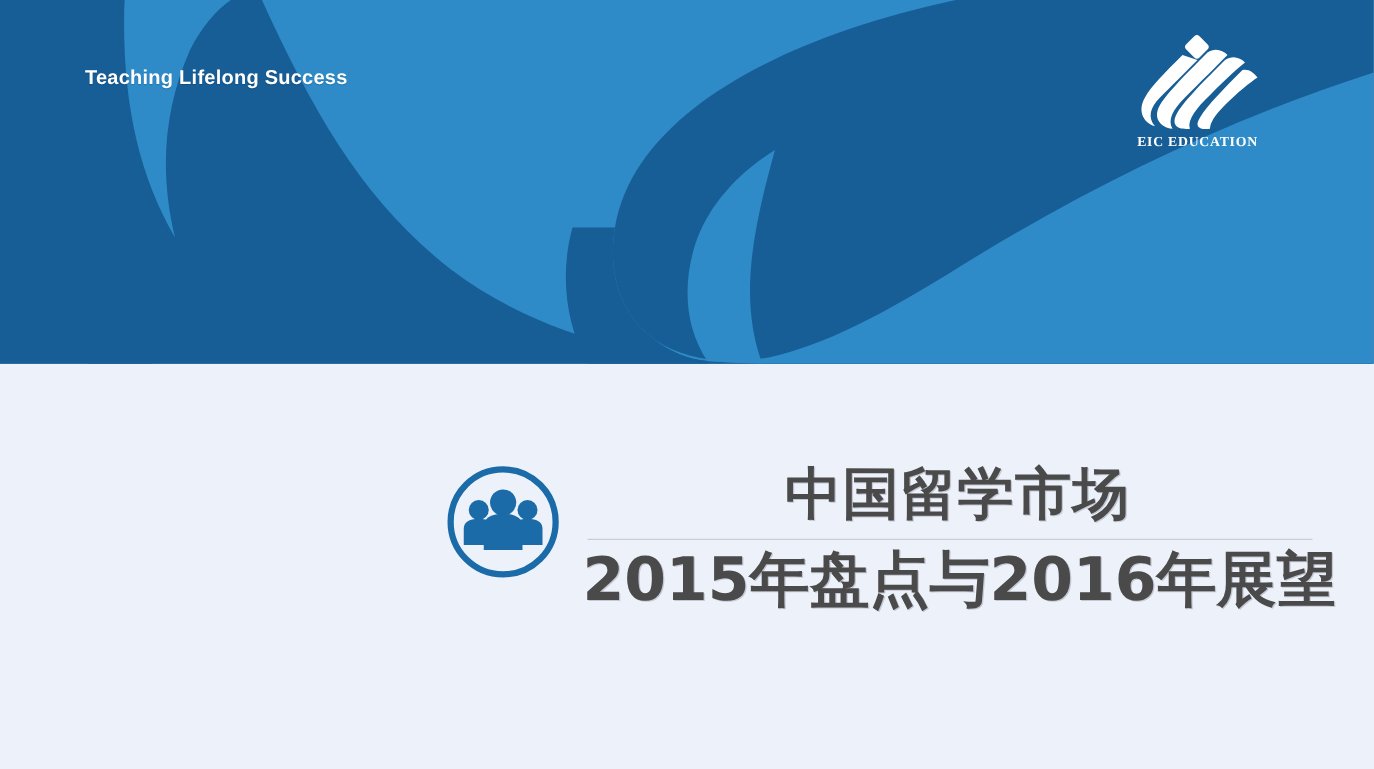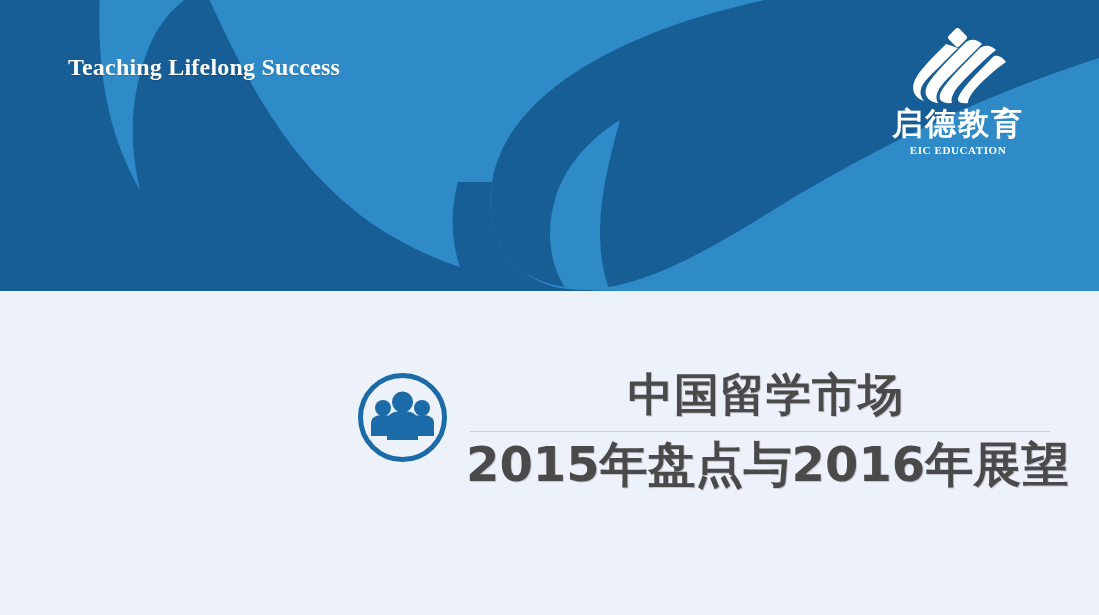--- a/index.html
+++ b/index.html
@@ -38,23 +38,23 @@
     left: 0;
     top: 0;
     width: 1099px;
     height: 291px;
   }
 
   .tagline {
     position: absolute;
     left: 68px;
     top: 54px;
-    font-family: Liberation Serif, serif;
-    font-weight: bold;
-    font-size: 24px;
+    font-family: Liberation Sans, sans-serif;
+    font-weight: bold;
+    font-size: 16px;
     letter-spacing: 0.2px;
     color: #ffffff;
     white-space: nowrap;
     text-shadow: 0 1px 1px rgba(0,0,0,0.18);
   }
 
   
   .logo {
     position: absolute;
     left: 878px;
@@ -198,21 +198,20 @@
 
           <path d="M 74 20 C 58 36 42 52 36 62 C 30 72 36 76 46 75
                    C 44 70 48 62 58 52 C 70 40 82 28 90 22
                    C 86 18 80 16 74 20 Z"></path>
 
           <path d="M 88 28 C 74 42 60 56 54 66 C 49 74 54 76 62 75
                    C 62 70 66 64 74 56 C 84 46 94 38 100 34
                    C 97 30 93 27 88 28 Z"></path>
         </g>
       </svg>
-      <span class="logo-cn">启德教育</span>
       <span class="logo-en">EIC EDUCATION</span>
     </div>
   </div>
 
   <div class="title-block">
 
     <svg class="title-icon" viewBox="0 0 91 91">
       <circle cx="45.5" cy="45.5" r="42" fill="none" stroke="#1a6ba8" stroke-width="5"></circle>
       <g fill="#1a6ba8">
 

